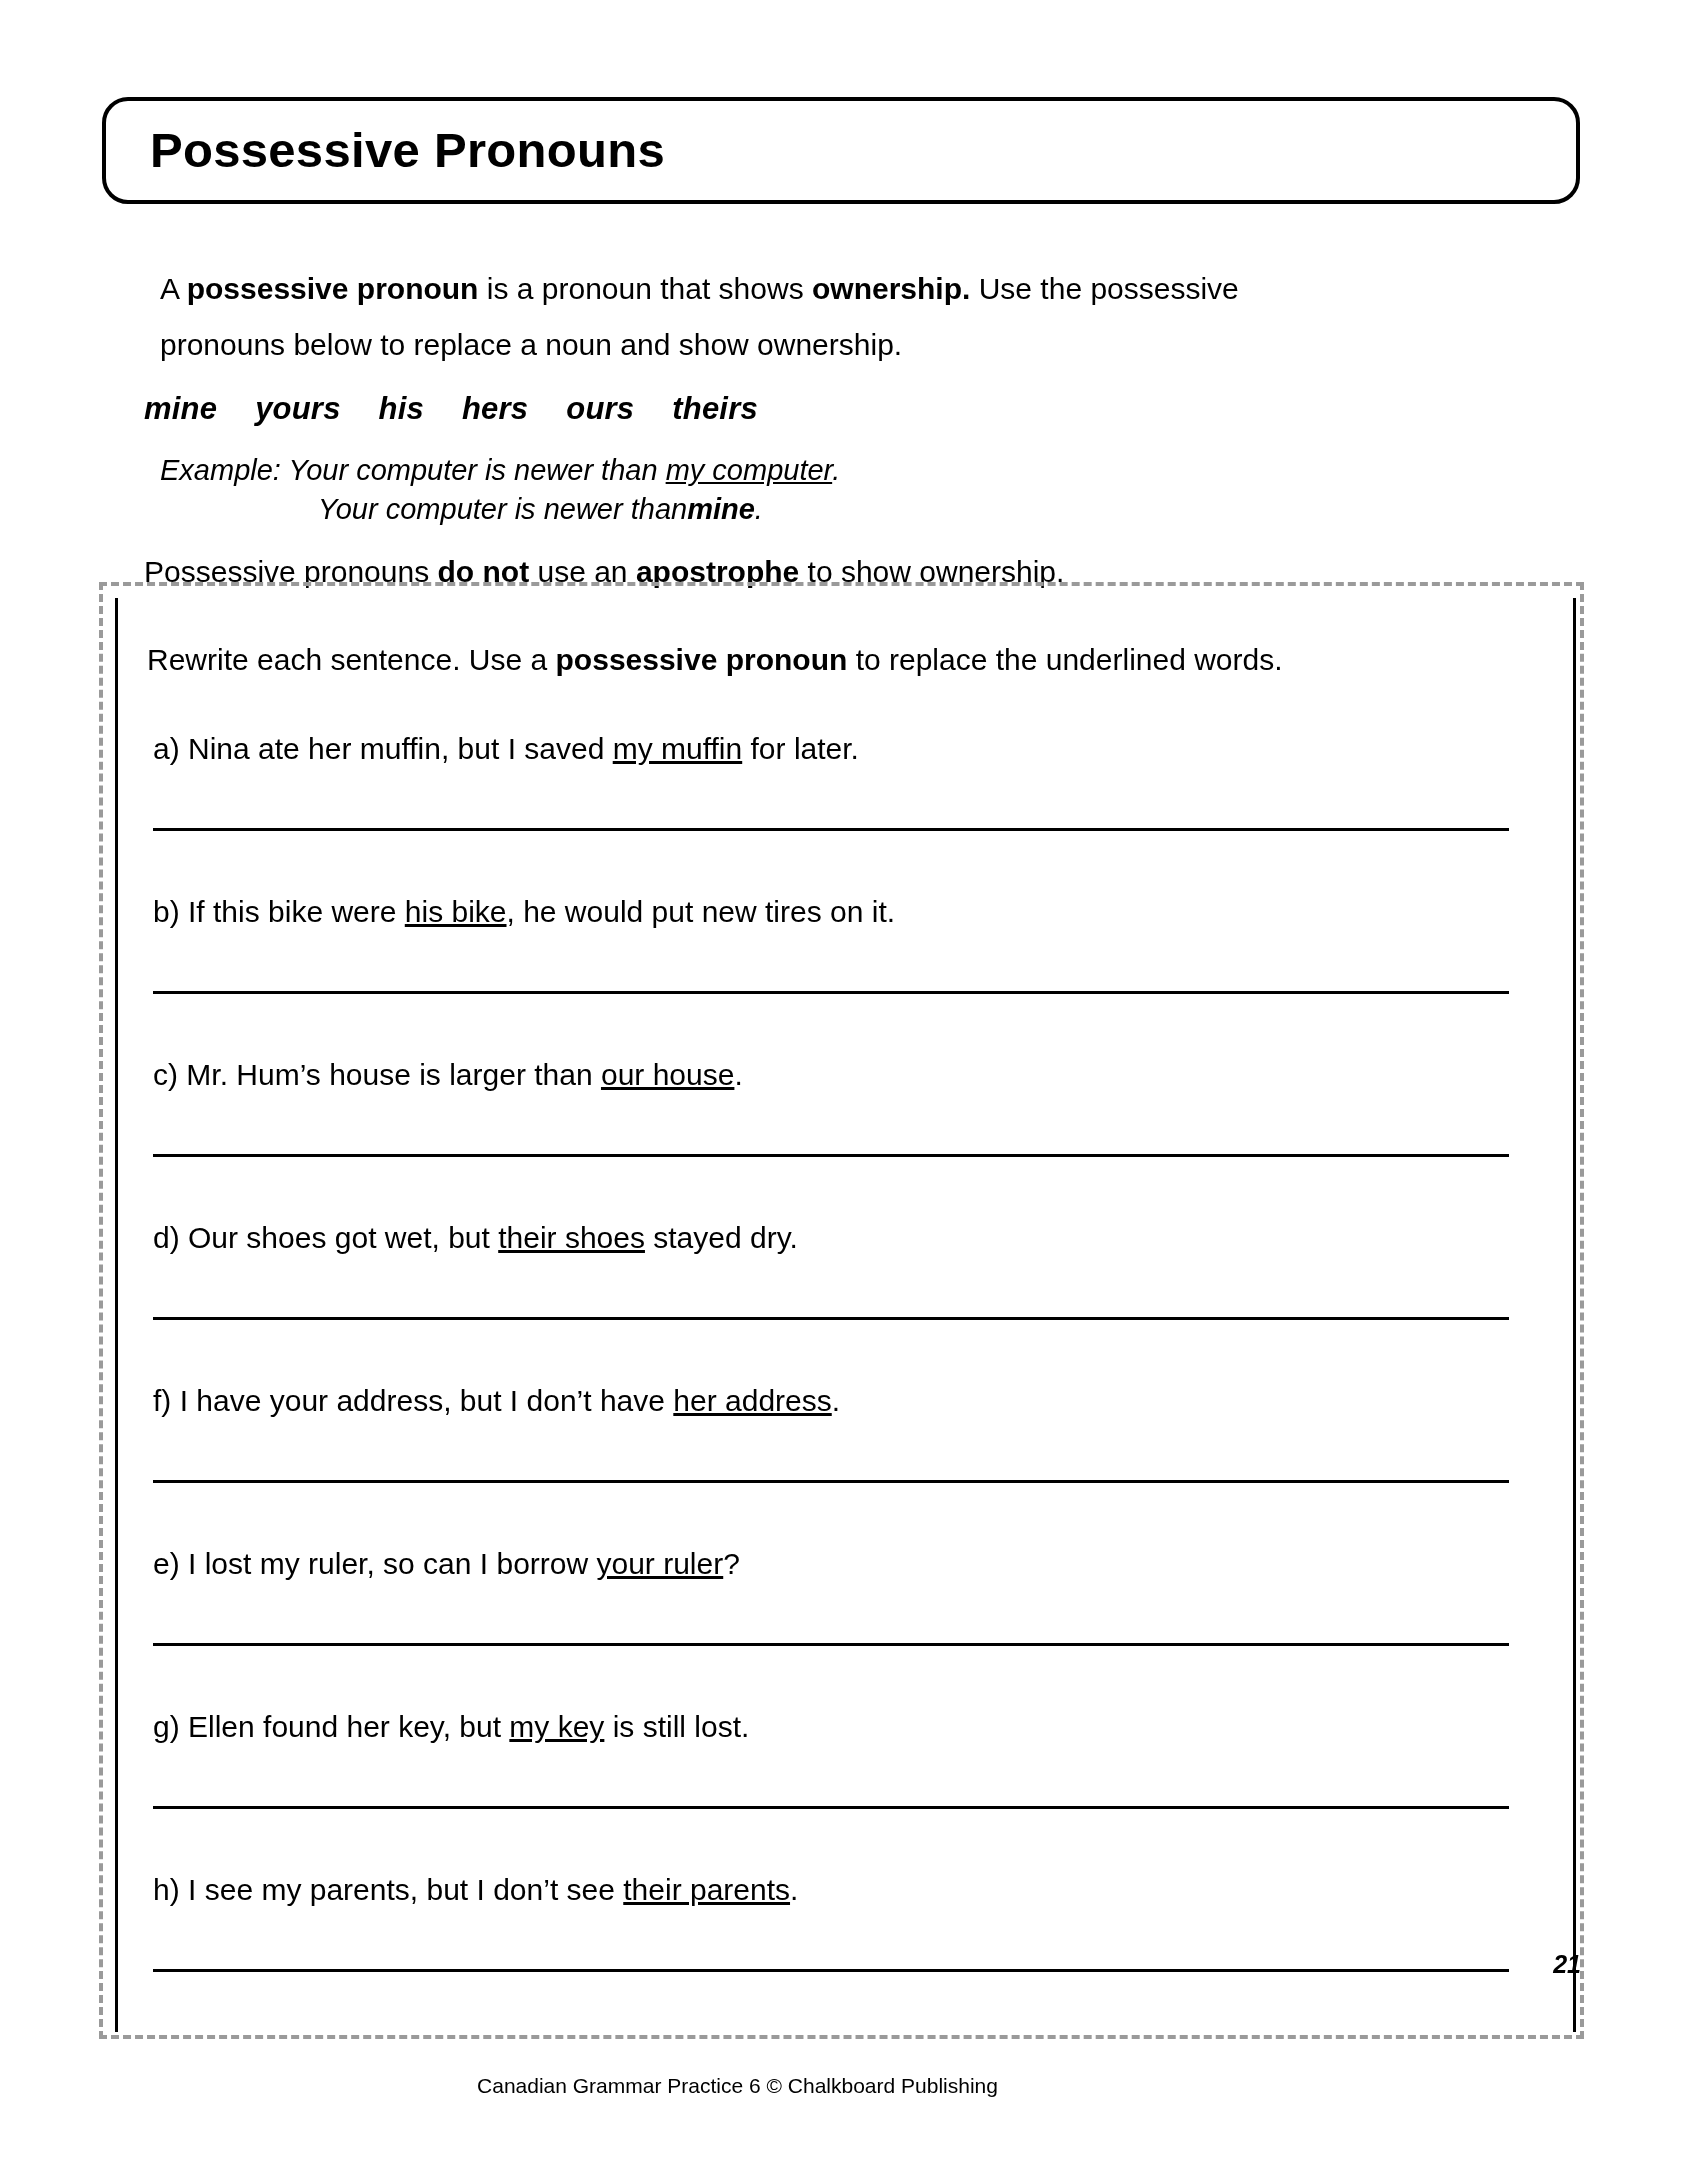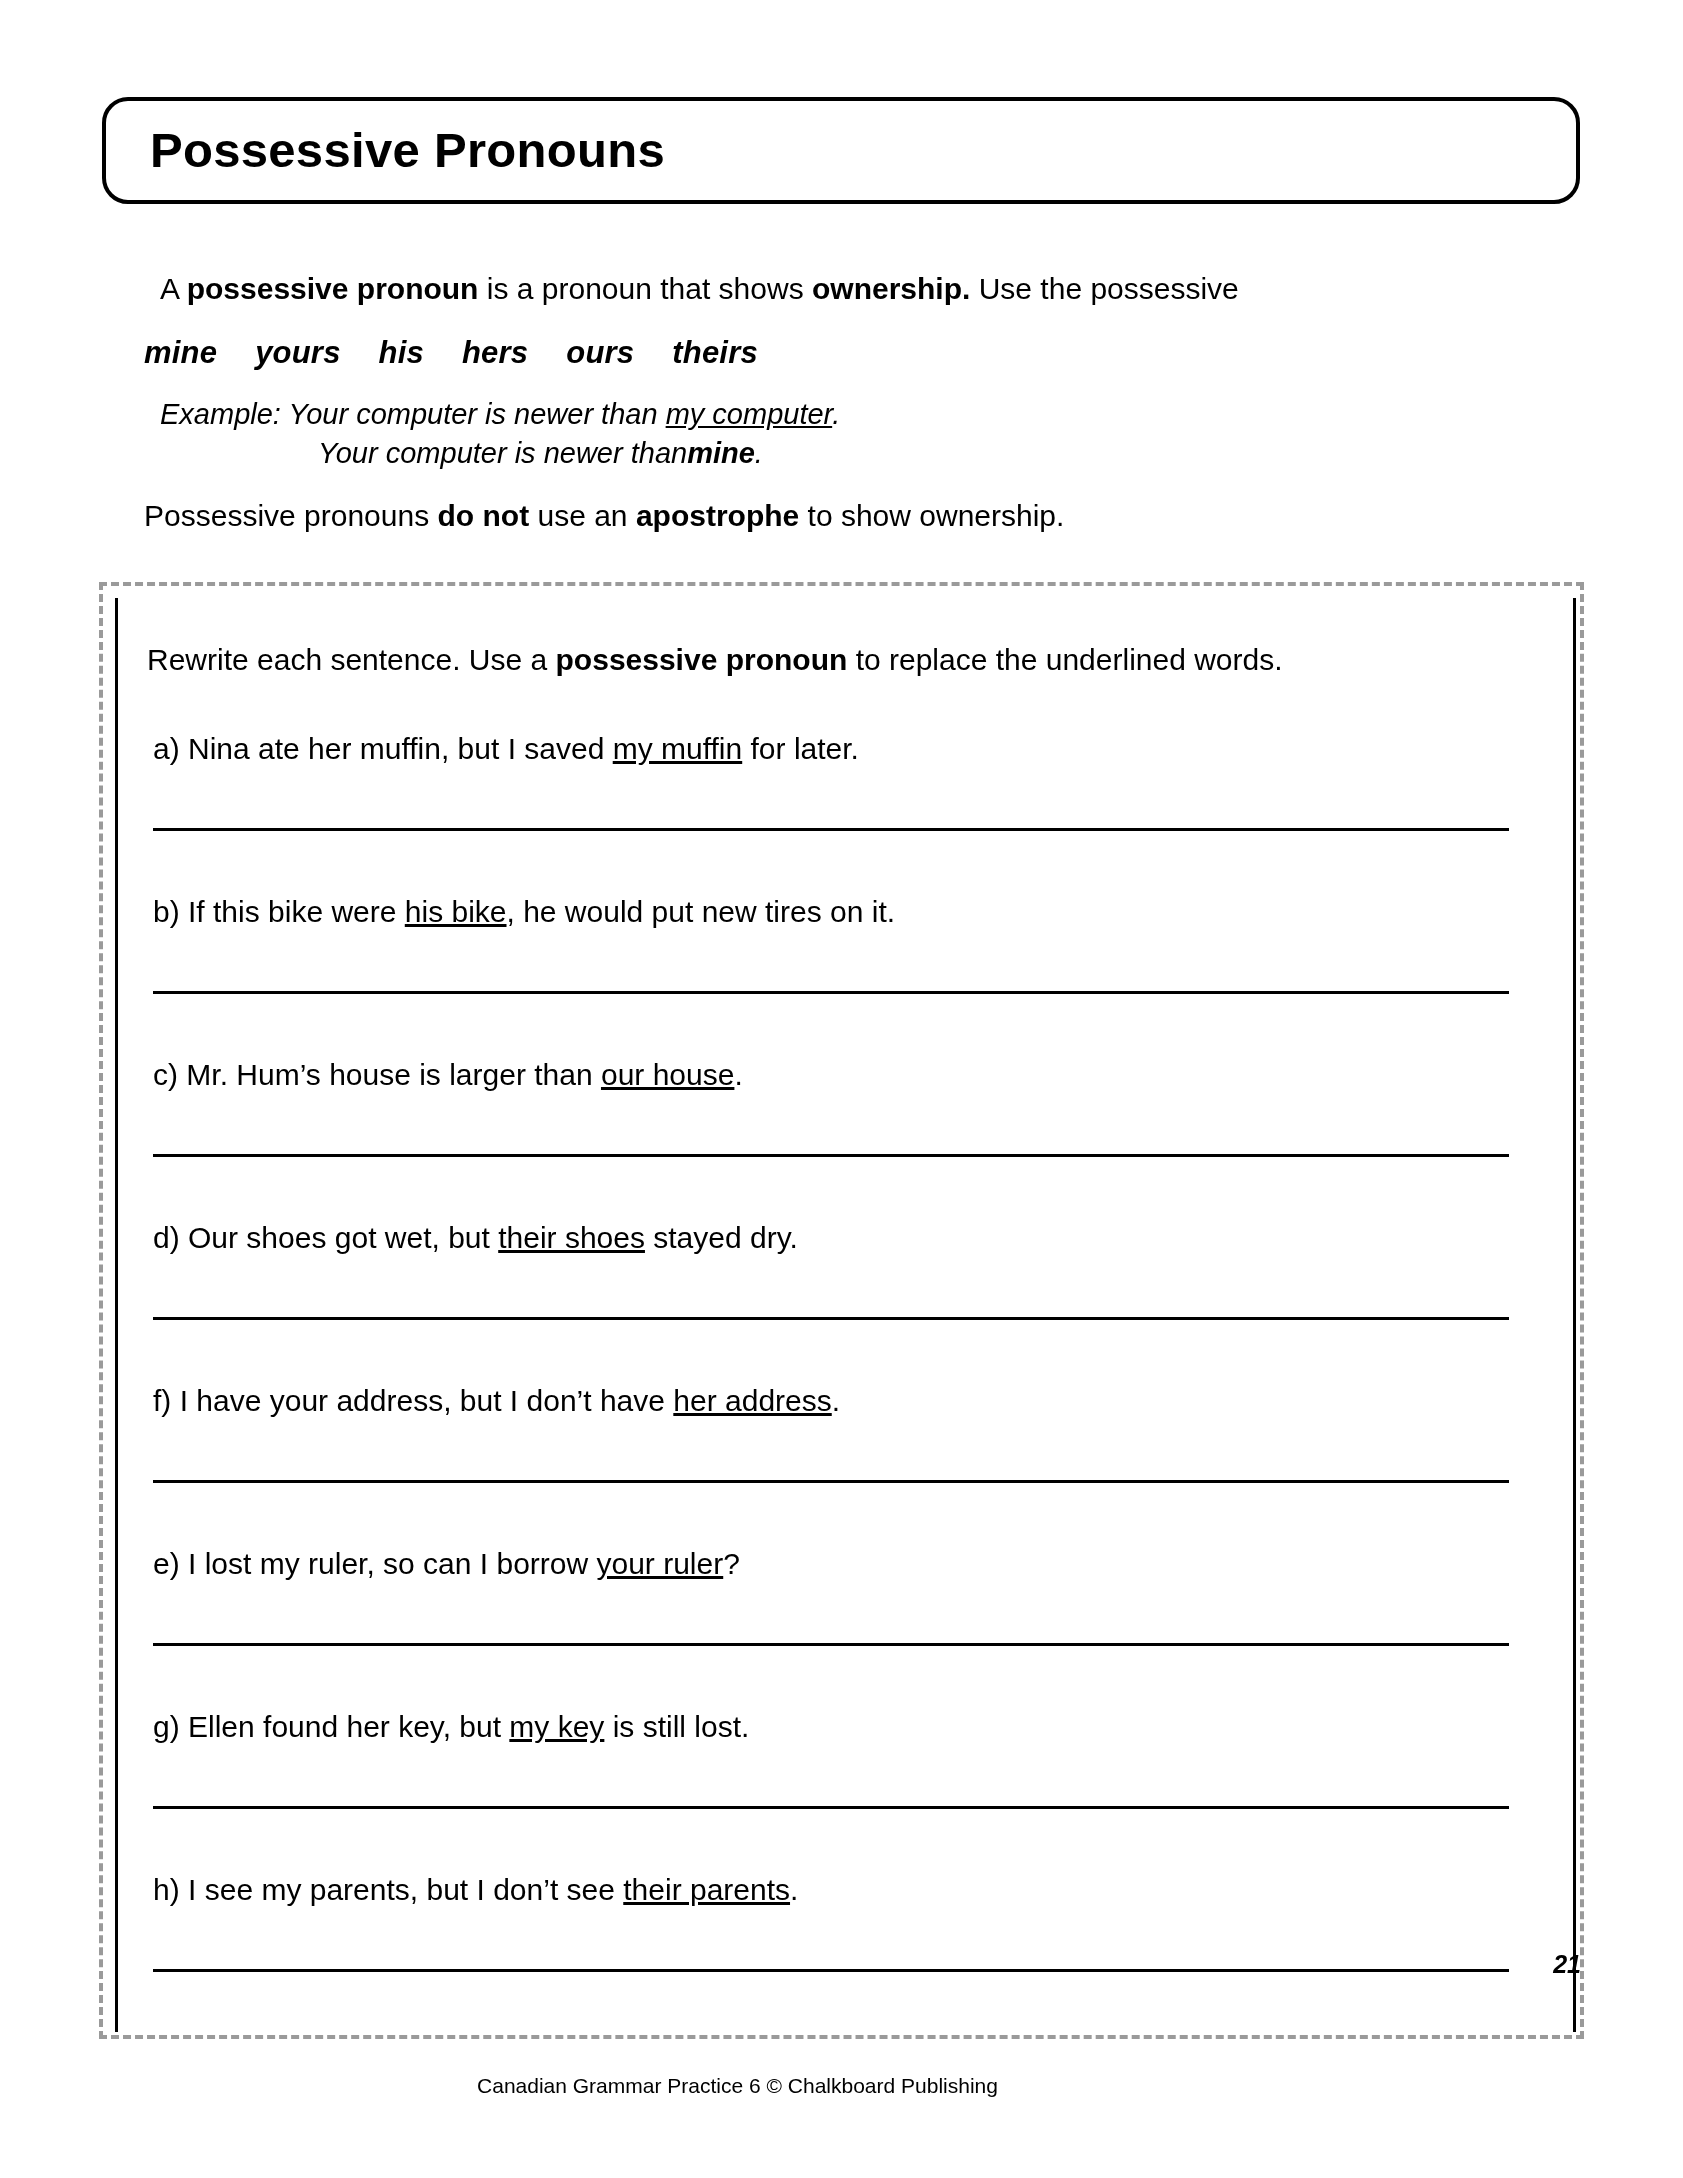--- a/index.html
+++ b/index.html
@@ -158,20 +158,21 @@
 <body>
 
 <div class="page">
 
   <div class="title-box">
     <div class="title-text">Possessive Pronouns</div>
   </div>
 
   <div class="intro">
     <p><span>A </span><span class="b">possessive pronoun</span><span> is a pronoun that shows </span><span class="b">ownership.</span><span> Use the possessive</span></p>
+    <p class="line2">pronouns below to replace a noun and show ownership.</p>
 
     <div class="pronoun-list">
       <span>mine</span><span>yours</span><span>his</span><span>hers</span><span>ours</span><span>theirs</span>
     </div>
 
     <div class="example">
       <div><span>Example:</span><span> Your computer is newer than </span><span class="u">my computer</span><span>.</span></div>
       <div><span class="indent">Your computer is newer than </span><span class="b">mine</span><span>.</span></div>
     </div>
 

